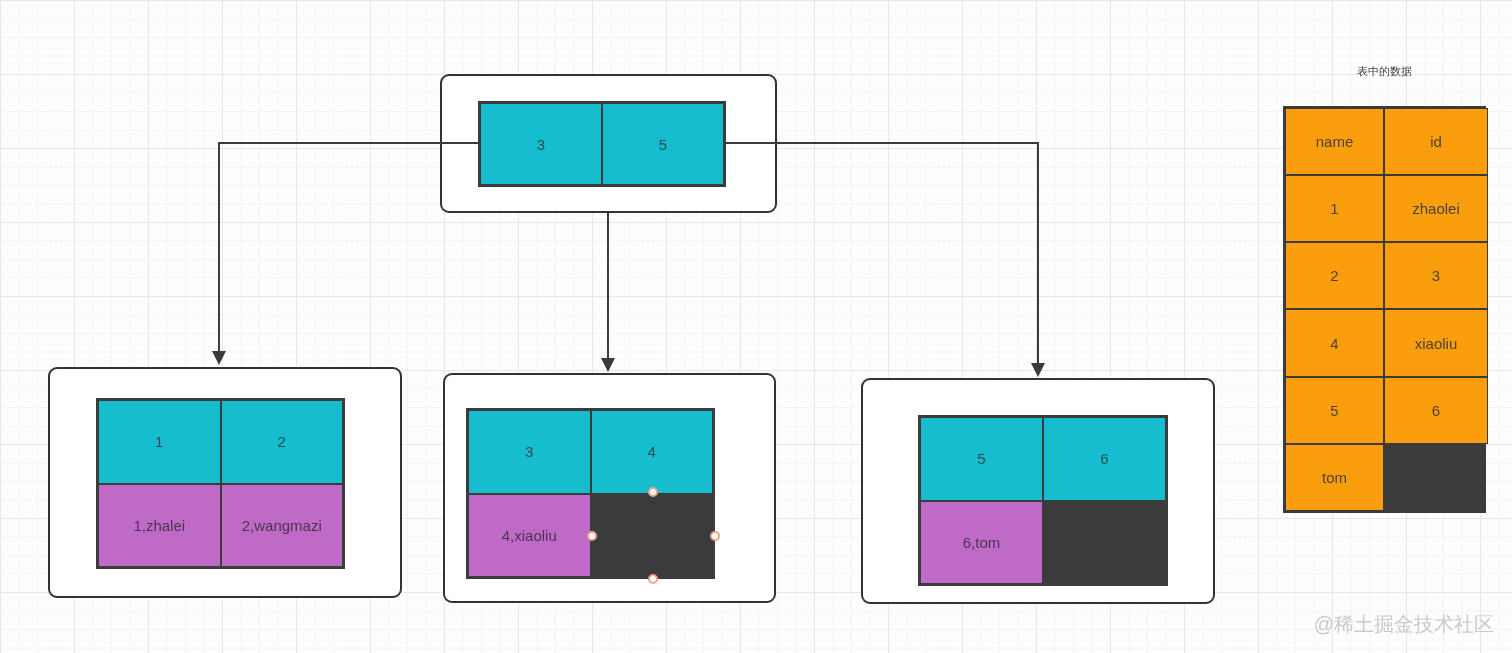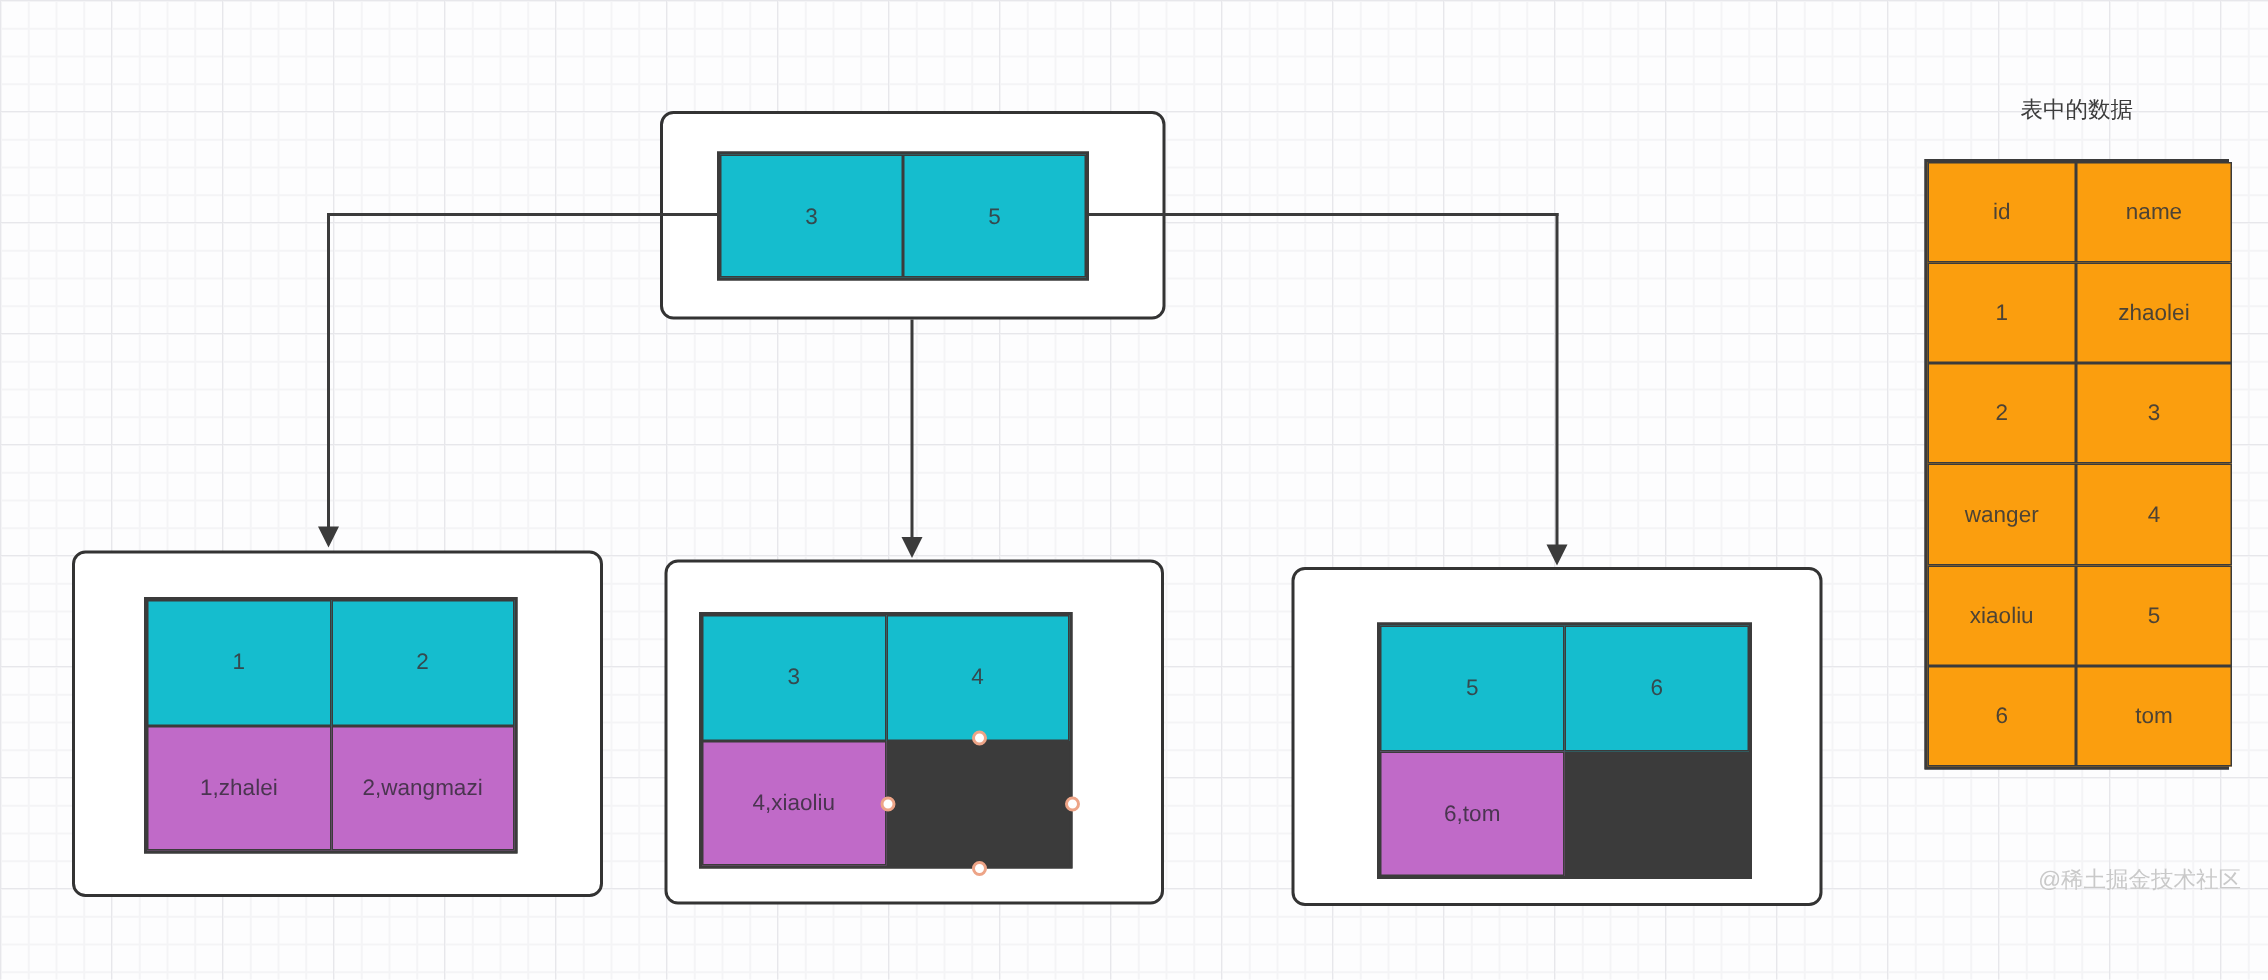--- a/index.html
+++ b/index.html
@@ -66,36 +66,36 @@
   }
   .cell.key{background:var(--key-fill);color:#35494e;}
   .cell.record{background:var(--record-fill);color:#4a3550;}
   .handle{
     position:absolute;width:10px;height:10px;border-radius:50%;
     background:#fff;border:2px solid var(--handle-border);
     box-sizing:border-box;z-index:4;
   }
   .side-title{
     position:absolute;left:1283px;top:64px;width:203px;
-    text-align:center;font-size:15px;color:#3c3c3c;z-index:3;
+    text-align:center;font-size:11px;color:#3c3c3c;z-index:3;
   }
   .data-table{
     position:absolute;left:1283px;top:106px;width:203px;height:407px;
     display:grid;
     grid-template-columns:99px 104px;
     grid-auto-rows:1fr;
     border:2px solid var(--line);
     box-sizing:border-box;
     background:var(--line);
     z-index:3;
   }
   .data-table .cell{background:var(--table-fill);color:#4d4335;}
   .watermark{
-    position:absolute;right:18px;top:577px;
-    font-size:15px;color:var(--watermark-color);z-index:3;
+    position:absolute;right:18px;top:611px;
+    font-size:20px;color:var(--watermark-color);z-index:3;
   }
 </style>
 </head>
 <body>
 
 <div class="canvas">
 
   <div class="outer-box" style="left:440px;top:74px;width:337px;height:139px;"></div>
   <div class="outer-box" style="left:48px;top:367px;width:354px;height:231px;"></div>
   <div class="outer-box" style="left:443px;top:373px;width:333px;height:230px;"></div>
@@ -137,30 +137,29 @@
 
   <div class="split two-row" style="left:918px;top:415px;width:250px;height:171px;">
     <div class="cell key">5</div>
     <div class="cell key">6</div>
     <div class="cell record">6,tom</div>
   </div>
 
   <div class="side-title">表中的数据</div>
 
   <div class="data-table">
+    <div class="cell">name</div>
     <div class="cell">id</div>
-    <div class="cell">name</div>
 
     <div class="cell">1</div>
     <div class="cell">zhaolei</div>
 
     <div class="cell">2</div>
 
     <div class="cell">3</div>
-    <div class="cell">wanger</div>
 
     <div class="cell">4</div>
     <div class="cell">xiaoliu</div>
 
     <div class="cell">5</div>
 
     <div class="cell">6</div>
     <div class="cell">tom</div>
   </div>
 

